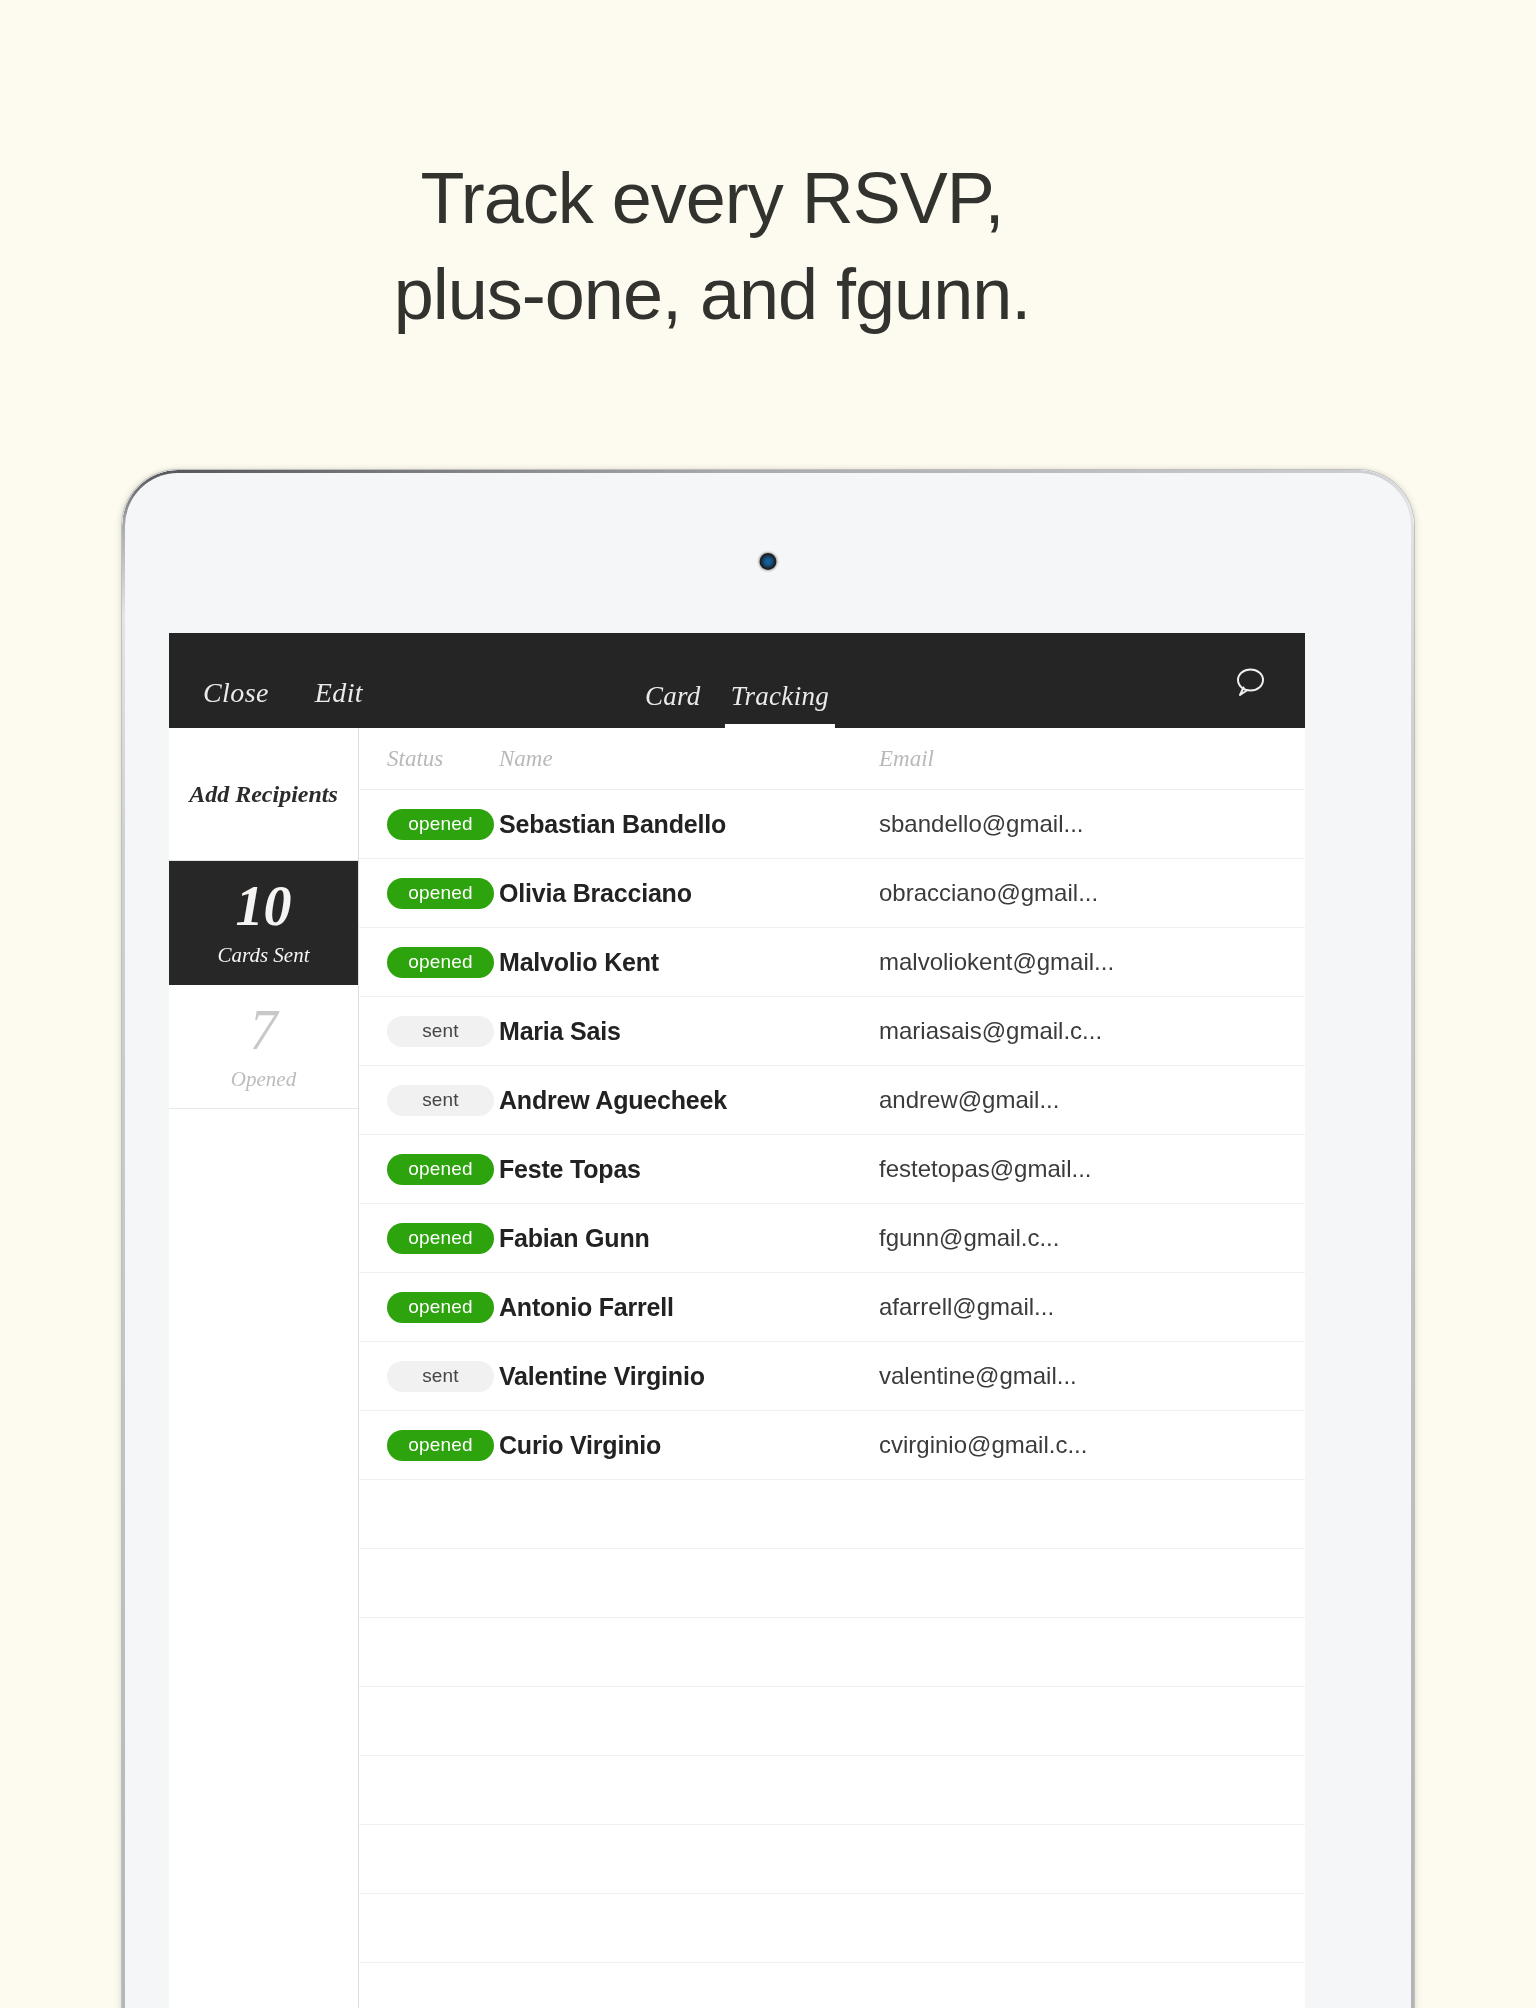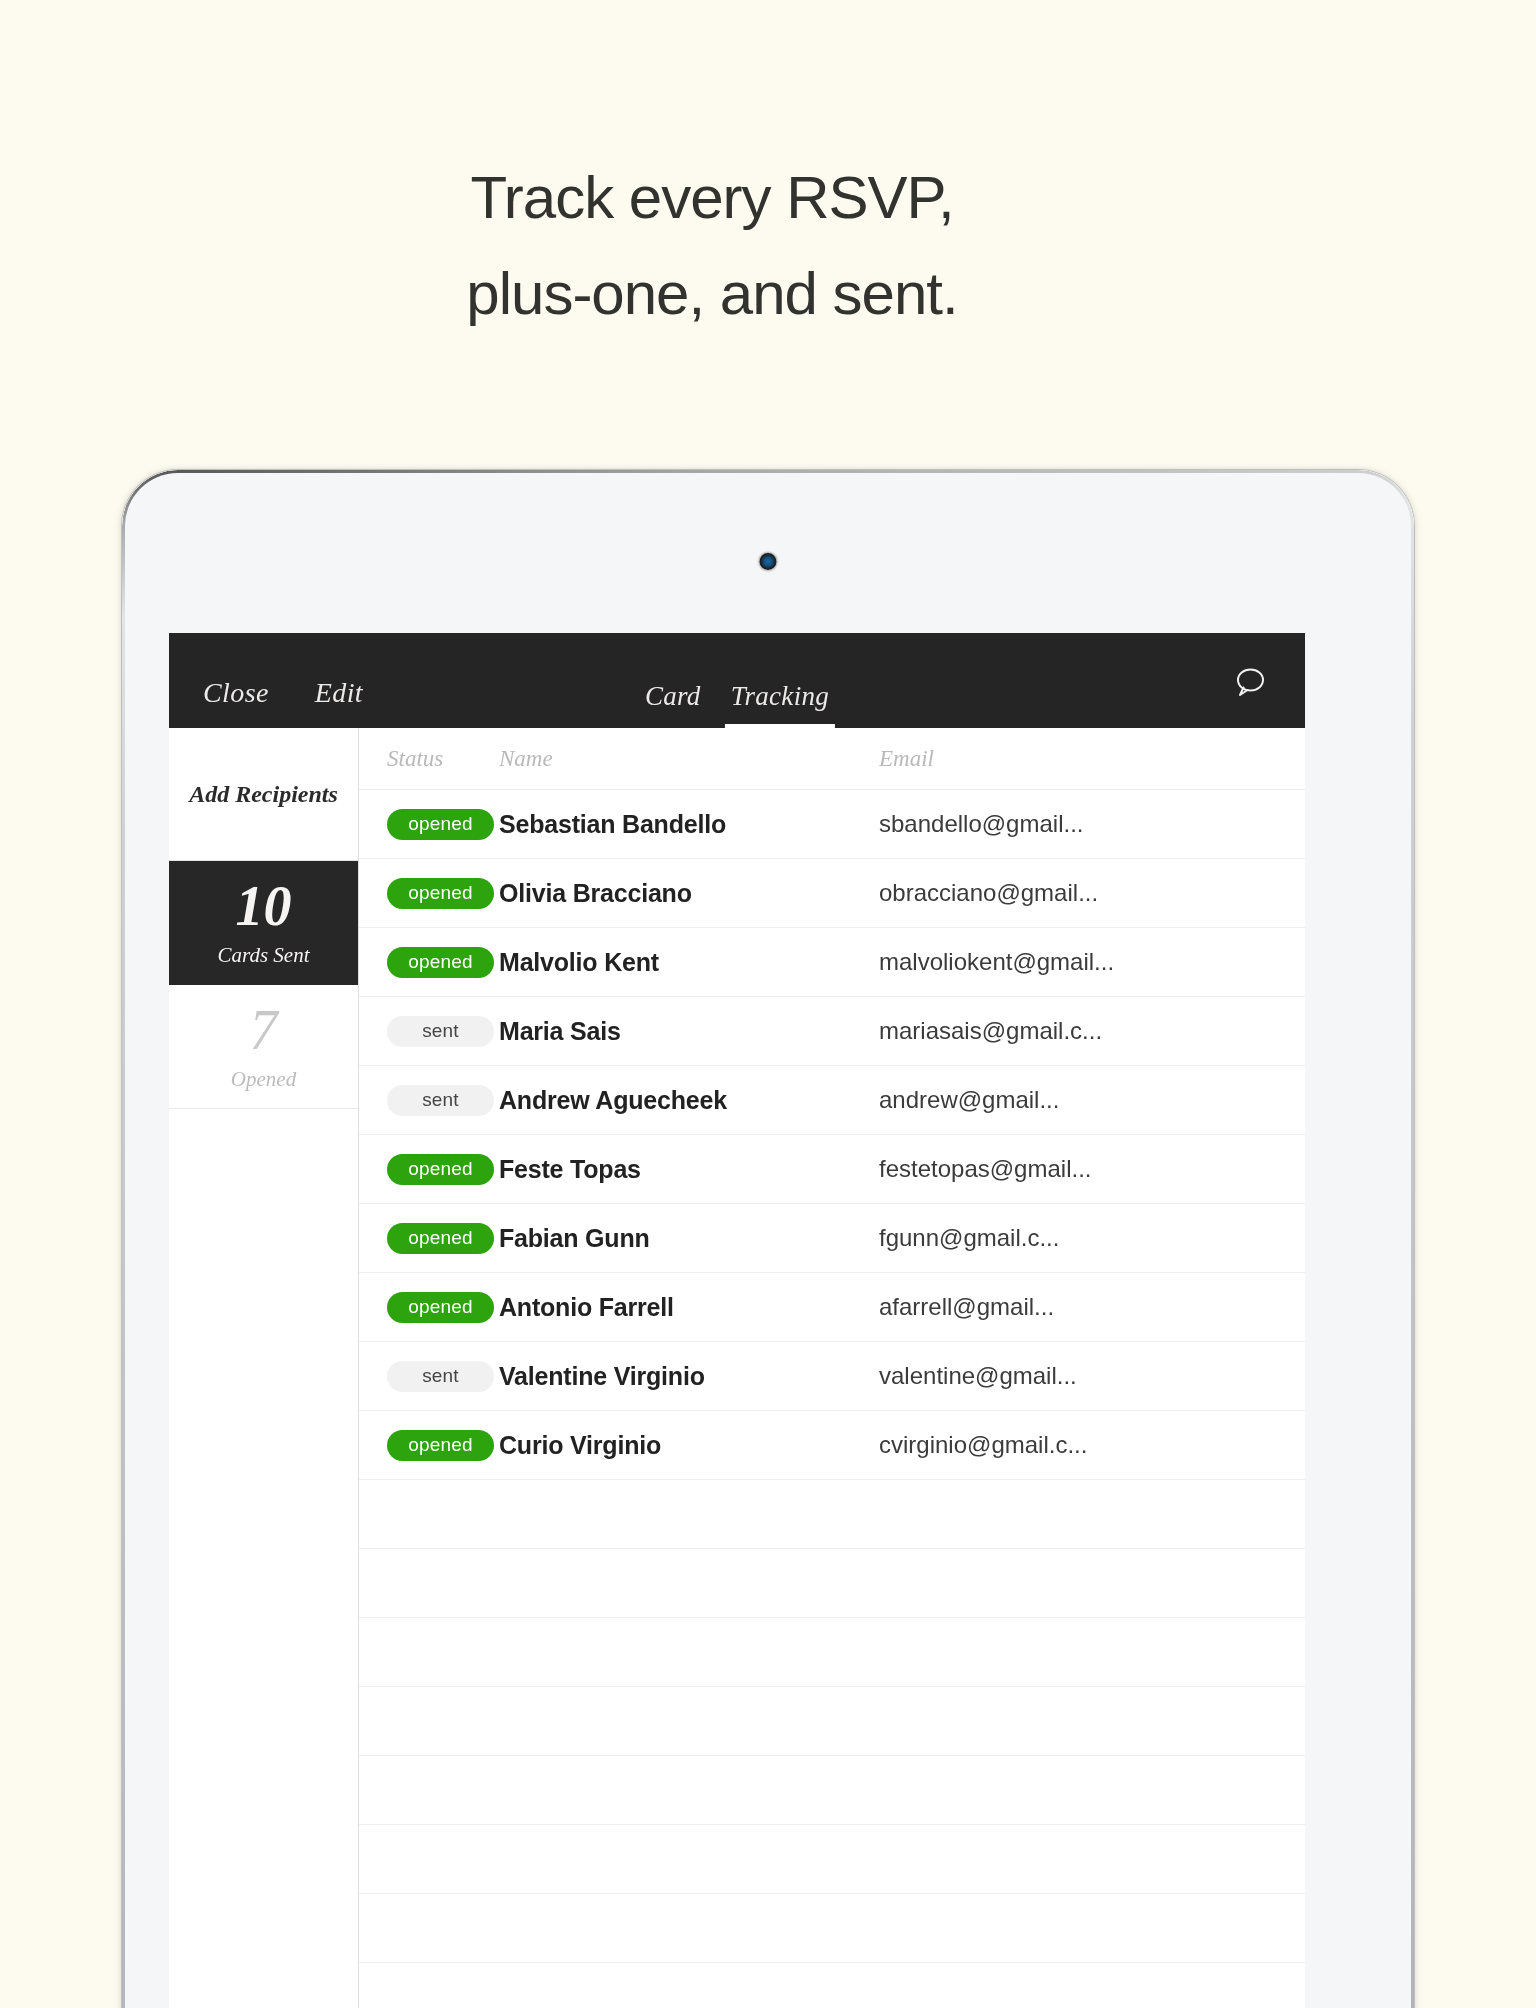--- a/index.html
+++ b/index.html
@@ -18,21 +18,21 @@
 
   
   .headline {
     position: absolute;
     top: 150px;
     left: 0;
     width: 1424px;
     text-align: center;
     color: #32322f;
     font-family: "Liberation Sans", sans-serif;
-    font-size: 60px;
+    font-size: 72px;
     font-weight: 400;
     line-height: 96px;
     letter-spacing: -1px;
   }
   .headline .line { display: block; }
 
   
   .tablet {
     position: absolute;
     left: 122px;
@@ -267,21 +267,21 @@
     font-weight: 400;
   }
 
   .row.empty { height: 69px; }
 </style>
 </head>
 <body>
 
 <div class="headline">
   <span class="line">Track every RSVP,</span>
-  <span class="line">plus-one, and sent.</span>
+  <span class="line">plus-one, and fgunn.</span>
 </div>
 
 <div class="tablet">
   <div class="tablet-face">
     <div class="camera"></div>
 
     <div class="screen">
 
       <div class="navbar">
         <div class="nav-left">

